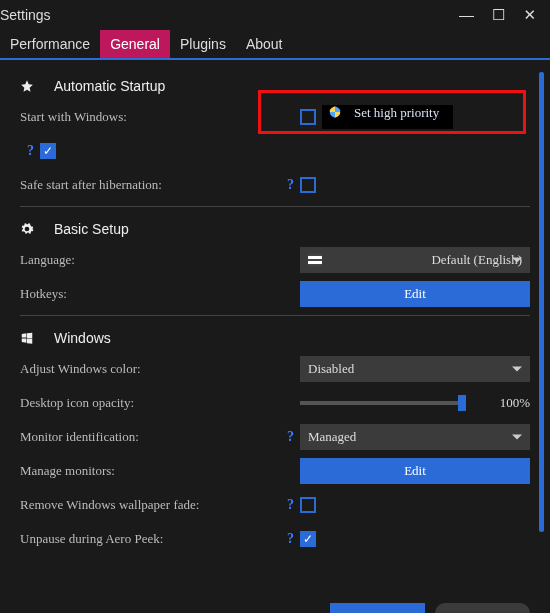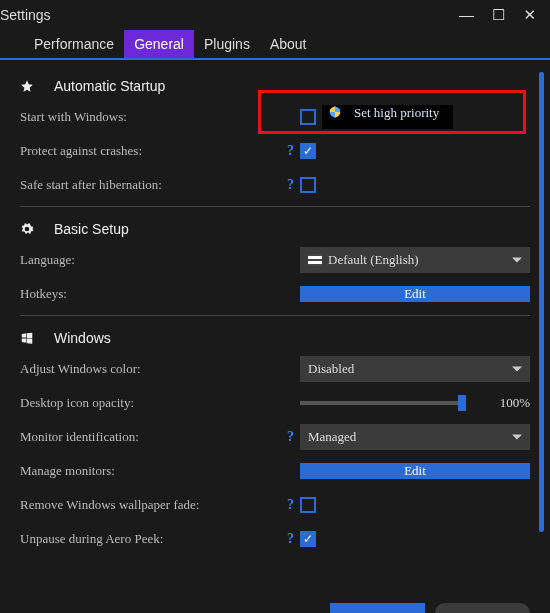--- a/index.html
+++ b/index.html
@@ -20,30 +20,30 @@
   }
   .winbtns {
     position: absolute; right: 0; top: 0;
     display: flex; gap: 18px; padding-right: 14px; padding-top: 6px;
     font-size: 15px; color: #ddd;
   }
   .winbtns span { cursor: default; }
   .tabs {
     display: flex; gap: 0;
     border-bottom: 2px solid #2b6bd8;
-    padding-left: 24px;
+    padding-left: 0;
     align-items: flex-end;
   }
   .tab {
     padding: 6px 10px 6px 10px;
     color: #ddd; font-size: 14px;
     cursor: default;
   }
   .tab.active {
-    background: #6d28d9;
+    background: #be185d;
     color: #fff;
   }
   .content {
     position: relative;
     padding: 8px 20px 8px 20px;
     height: 496px;
     overflow: hidden;
   }
   .scrollbar {
     position: absolute; right: 6px; top: 12px;
@@ -90,32 +90,33 @@
   .checkbox.checked::after { content: "✓"; }
   .dropdown {
     background: #3b3b3b;
     color: #ddd;
     height: 26px;
     width: 230px;
     display: flex; align-items: center;
     padding: 0 8px;
     position: relative;
     font-size: 13px;
+    justify-content: space-between;
   }
   .dropdown .caret {
     position: absolute; right: 8px; top: 50%; transform: translateY(-50%);
     width: 0; height: 0;
     border-left: 5px solid transparent;
     border-right: 5px solid transparent;
     border-top: 5px solid #ccc;
   }
   .dropdown svg { margin-right: 6px; }
   .btn {
     background: #2b6bd8; color: #fff;
-    height: 16px; width: 230px;
+    height: 26px; width: 230px;
     display: flex; align-items: center; justify-content: center;
     font-size: 13px;
   }
   .slider-wrap {
     display: flex; align-items: center; width: 230px; gap: 14px;
   }
   .slider-track {
     flex: 1; height: 4px; background: #555; position: relative; margin-right: 10px;
   }
   .slider-thumb {
@@ -189,21 +190,20 @@
             <path fill="#4ea6ff" d="M12 2c9 4 9 6 9 10h-9V2z"></path>
             <path fill="#4ea6ff" d="M3 12h9v10C6 20 3 17 3 12z"></path>
             <path fill="#ffd34e" d="M12 12h9c0 5-3 8-9 10V12z"></path>
           </svg>
         <span>Set high priority</span>
       </span>
     </div>
   </div>
 
   <div class="row">
-    <div class="row-label">Protect against crashes:</div>
     <div class="row-help">?</div>
     <div class="row-control">
       <span class="checkbox checked"></span>
     </div>
   </div>
 
   <div class="row">
     <div class="row-label">Safe start after hibernation:</div>
     <div class="row-help">?</div>
     <div class="row-control">

